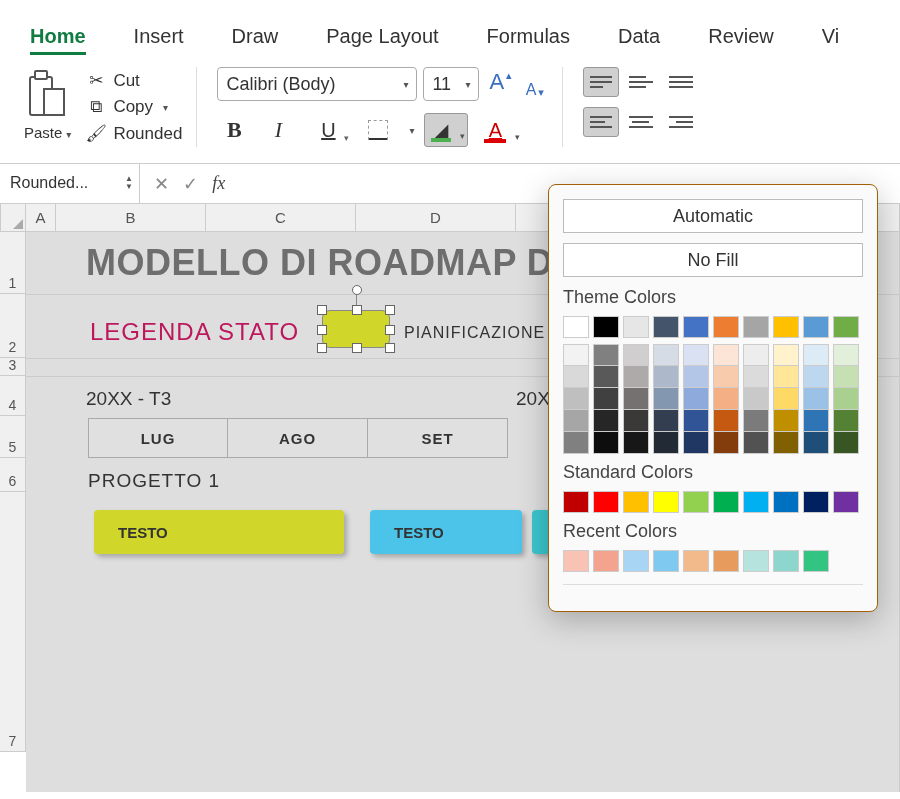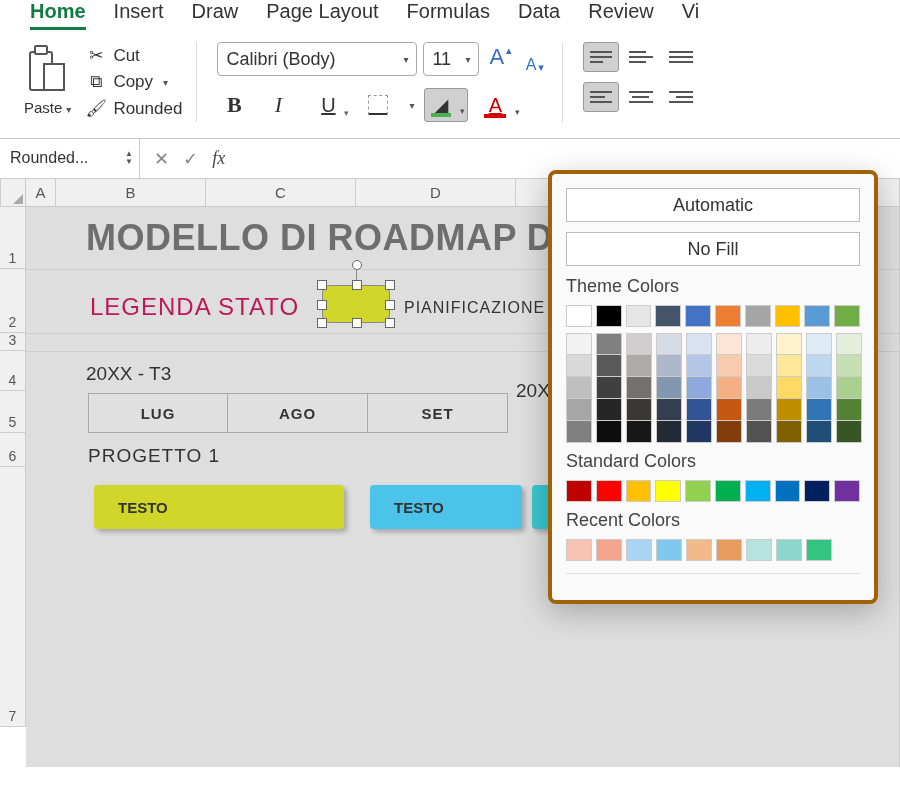--- a/index.html
+++ b/index.html
@@ -9,22 +9,22 @@
     width: 900px;
     height: 799px;
     overflow: hidden;
     position: relative;
     color: #333;
   }
 
   
   .ribbon-tabs {
     display: flex;
-    gap: 28px;
-    padding: 0 30px 4px 30px;
+    gap: 48px;
+    padding: 25px 30px 4px 30px;
     font-size: 20px;
     color: #333;
   }
   .ribbon-tabs .tab { cursor: pointer; }
   .ribbon-tabs .tab.active {
     font-weight: 700;
     color: #107c41;
     border-bottom: 3px solid #107c41;
     padding-bottom: 4px;
   }
@@ -196,21 +196,21 @@
   .legend-shape .h5{right:-6px;top:14px;} .legend-shape .h6{left:-6px;bottom:-6px;}
   .legend-shape .h7{left:29px;bottom:-6px;} .legend-shape .h8{right:-6px;bottom:-6px;}
   .legend-shape .rot { position:absolute; left:29px; top:-26px; width:10px; height:10px; border:1px solid #666; background:#fff; border-radius:50%; }
   .legend-shape .rot-line { position:absolute; left:33px; top:-16px; width:1px; height:12px; background:#888; }
 
   .pian-label {
     position:absolute; left:378px; top:92px; font-size:16px; letter-spacing:1px;
   }
 
   .quarter-a { position:absolute; left:60px; top:156px; font-size:19px; }
-  .quarter-b { position:absolute; left:490px; top:173px; font-size:19px; }
+  .quarter-b { position:absolute; left:490px; top:156px; font-size:19px; }
 
   .months-row { position:absolute; left:62px; top:186px; display:flex; }
   .month-cell {
     width:140px; height:40px; background:#e0e0e0;
     border:1px solid #aaa;
     display:flex; align-items:center; justify-content:center;
     font-size:15px; font-weight:700; letter-spacing:1px;
   }
   .month-cell + .month-cell { border-left:none; }
 
@@ -221,22 +221,22 @@
     display:flex; align-items:center; padding:0 24px;
     font-size:15px; font-weight:700;
     box-shadow: 3px 3px 5px rgba(0,0,0,0.25);
   }
   .task.yellow { background:#d1d62a; left:68px; top:278px; width:250px; }
   .task.cyan   { background:#4cc4ea; left:344px; top:278px; width:152px; }
   .task.teal   { background:#3bc6ce; left:506px; top:278px; width:60px; }
 
   
   .picker {
-    position:absolute; left:548px; top:170px; width:330px;
-    background:#fafafa; border:4px solid #a16207; border-radius:8px;
+    position:absolute; left:548px; top:184px; width:330px;
+    background:#fafafa; border:1px solid #a16207; border-radius:8px;
     box-shadow: 0 8px 30px rgba(0,0,0,0.25);
     padding:14px; z-index:50;
   }
   .picker .wide-btn {
     width:100%; height:34px; border:1px solid #bbb; background:#fff;
     display:flex; align-items:center; justify-content:center;
     font-size:18px; margin-bottom:10px; cursor:pointer;
   }
   .picker h4 { font-size:18px; font-weight:500; margin:8px 0 8px; color:#444; }
   .swatch-row { display:flex; gap:4px; }

